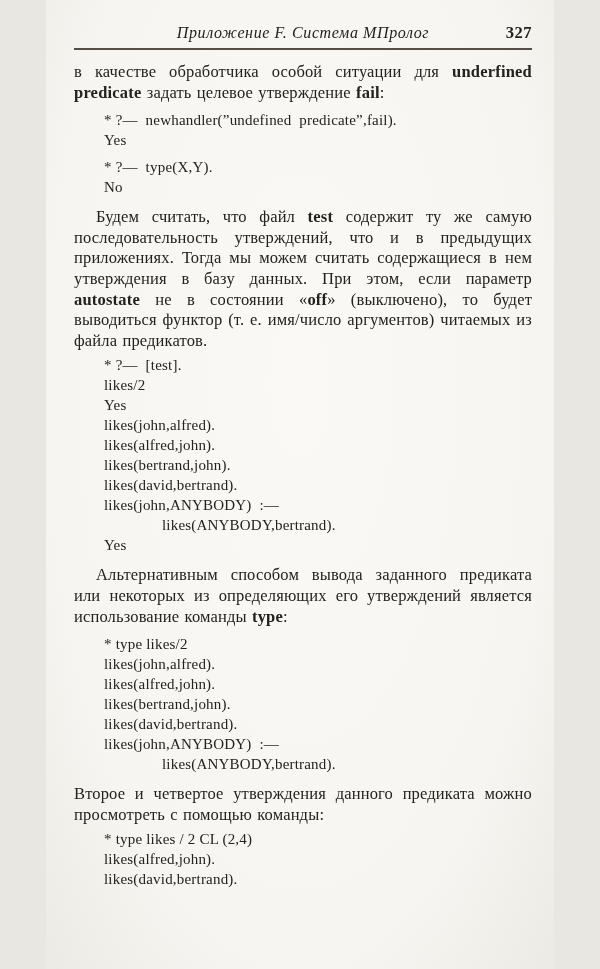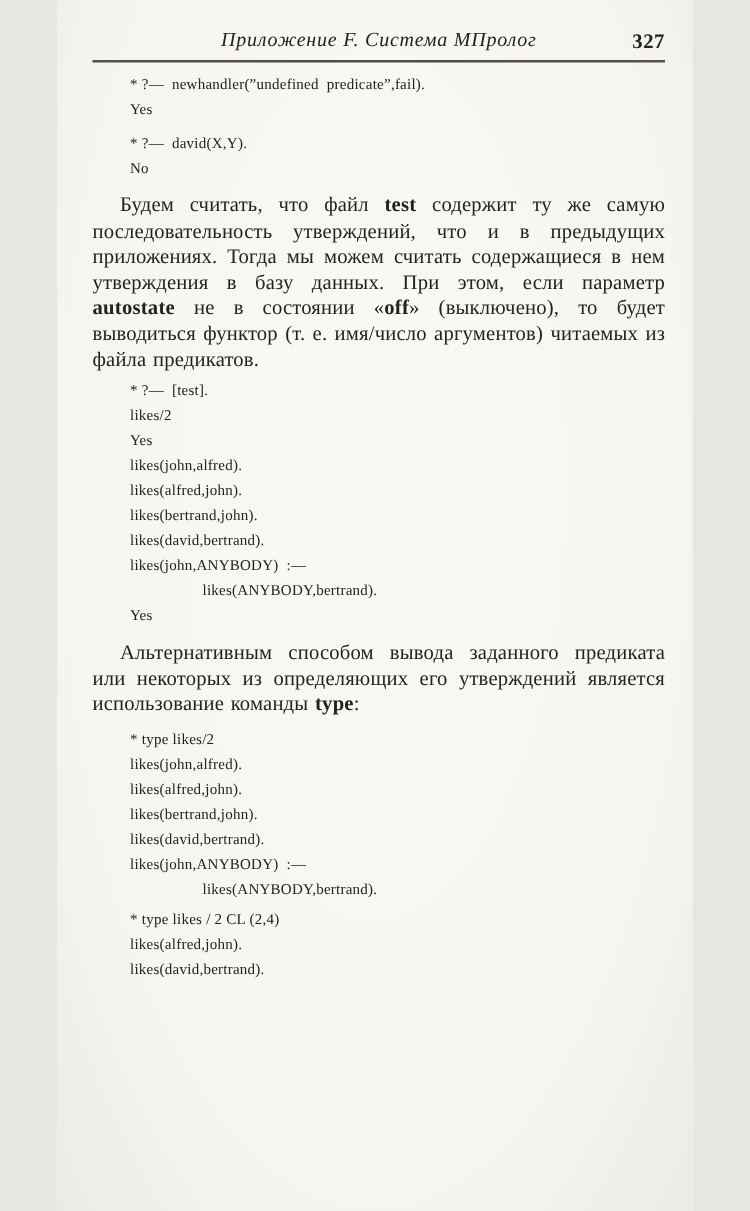--- a/index.html
+++ b/index.html
@@ -54,45 +54,46 @@
     letter-spacing:0.15px;
     word-spacing:1px;
   }
   .body-text.first{margin-top:12px;}
   .body-text.no-gap{margin-top:10px;}
   .body-text.indent{text-indent:22px;}
   .body-text b{letter-spacing:0.2px;}
   
   .code-block{
     margin:7px 0 0 30px;
-    font-size:12px;
+    font-size:15px;
     line-height:20px;
     letter-spacing:0.2px;
   }
   .code-block.tight{margin-top:4px;font-family:Liberation Serif, serif;}
   .code-line{white-space:pre-wrap;}
   .code-line.gap-above{margin-top:7px;}
   .code-line.indent2{padding-left:58px;}
 </style>
 </head>
 <body>
 
 <div class="page">
 
   <div class="running-header">
     <span class="header-title">Приложение F.  Система МПролог</span>
     <span class="page-number">327</span>
   </div>
   <hr class="header-rule">
 
+  <p class="body-text first"><span>в качестве обработчика особой ситуации для </span><b>underfined predicate</b><span> задать целевое утверждение </span><b>fail</b><span>:</span></p>
 
   <div class="code-block">
     <div class="code-line">* ?—  newhandler(”undefined  predicate”,fail).</div>
     <div class="code-line">Yes</div>
-    <div class="code-line gap-above">* ?—  david(X,Y).</div>
+    <div class="code-line gap-above">* ?—  type(X,Y).</div>
     <div class="code-line">No</div>
   </div>
 
   <p class="body-text indent"><span>Будем считать, что файл </span><b>test</b><span> содержит ту же самую последовательность утверждений, что и в предыдущих приложениях. Тогда мы можем считать содержащиеся в нем утверждения в базу данных. При этом, если параметр </span><b>autostate</b><span> не в состоянии «</span><b>off</b><span>» (выключено), то будет выводиться функтор (т. е. имя/число аргументов) читаемых из файла предикатов.</span></p>
 
   <div class="code-block tight">
     <div class="code-line">* ?—  [test].</div>
     <div class="code-line">likes/2</div>
     <div class="code-line">Yes</div>
     <div class="code-line">likes(john,alfred).</div>
@@ -110,20 +111,21 @@
   <div class="code-block">
     <div class="code-line">* type likes/2</div>
     <div class="code-line">likes(john,alfred).</div>
     <div class="code-line">likes(alfred,john).</div>
     <div class="code-line">likes(bertrand,john).</div>
     <div class="code-line">likes(david,bertrand).</div>
     <div class="code-line">likes(john,ANYBODY)  :—</div>
     <div class="code-line indent2">likes(ANYBODY,bertrand).</div>
   </div>
 
+  <p class="body-text"><span>Второе и четвертое утверждения данного предиката можно просмотреть с помощью команды:</span></p>
 
   <div class="code-block tight">
     <div class="code-line">* type likes / 2 CL (2,4)</div>
     <div class="code-line">likes(alfred,john).</div>
     <div class="code-line">likes(david,bertrand).</div>
   </div>
 
 </div>
 
 </body></html>

